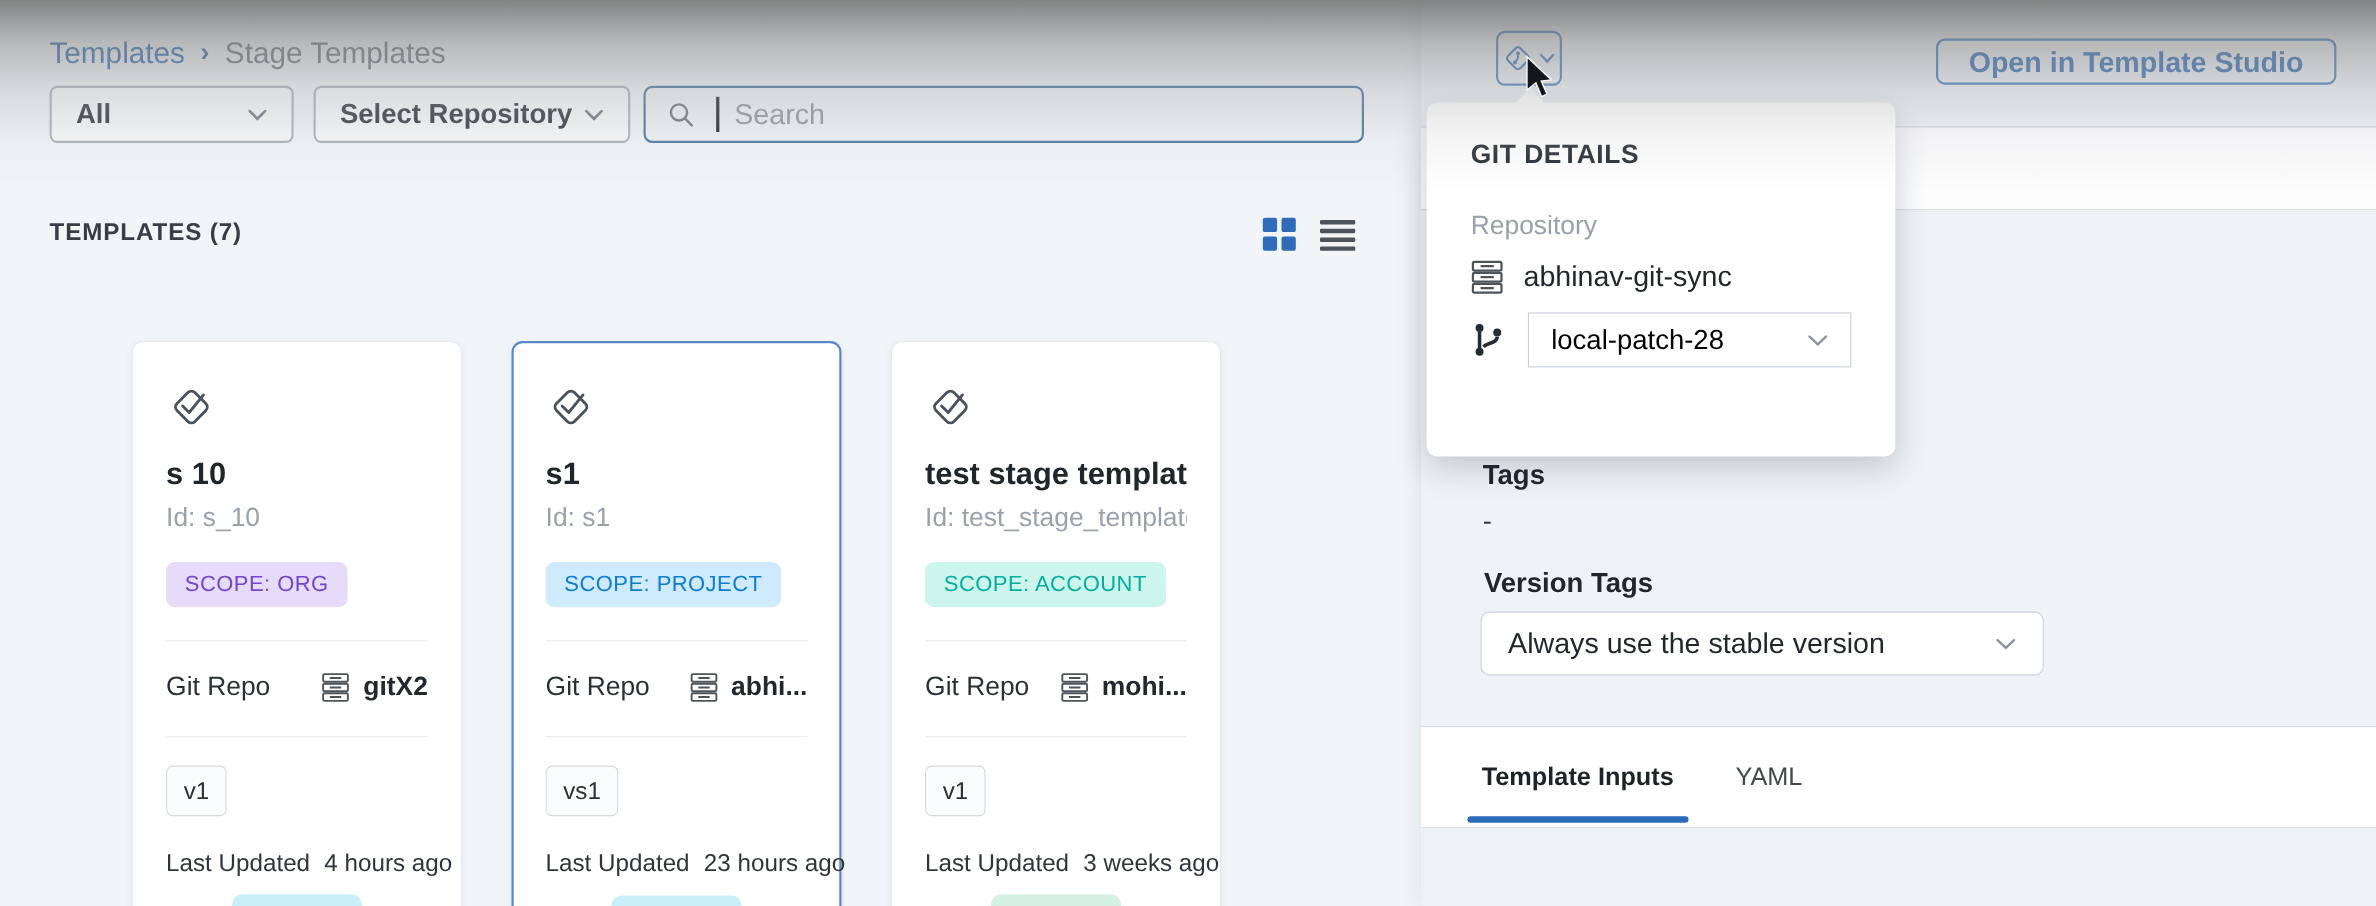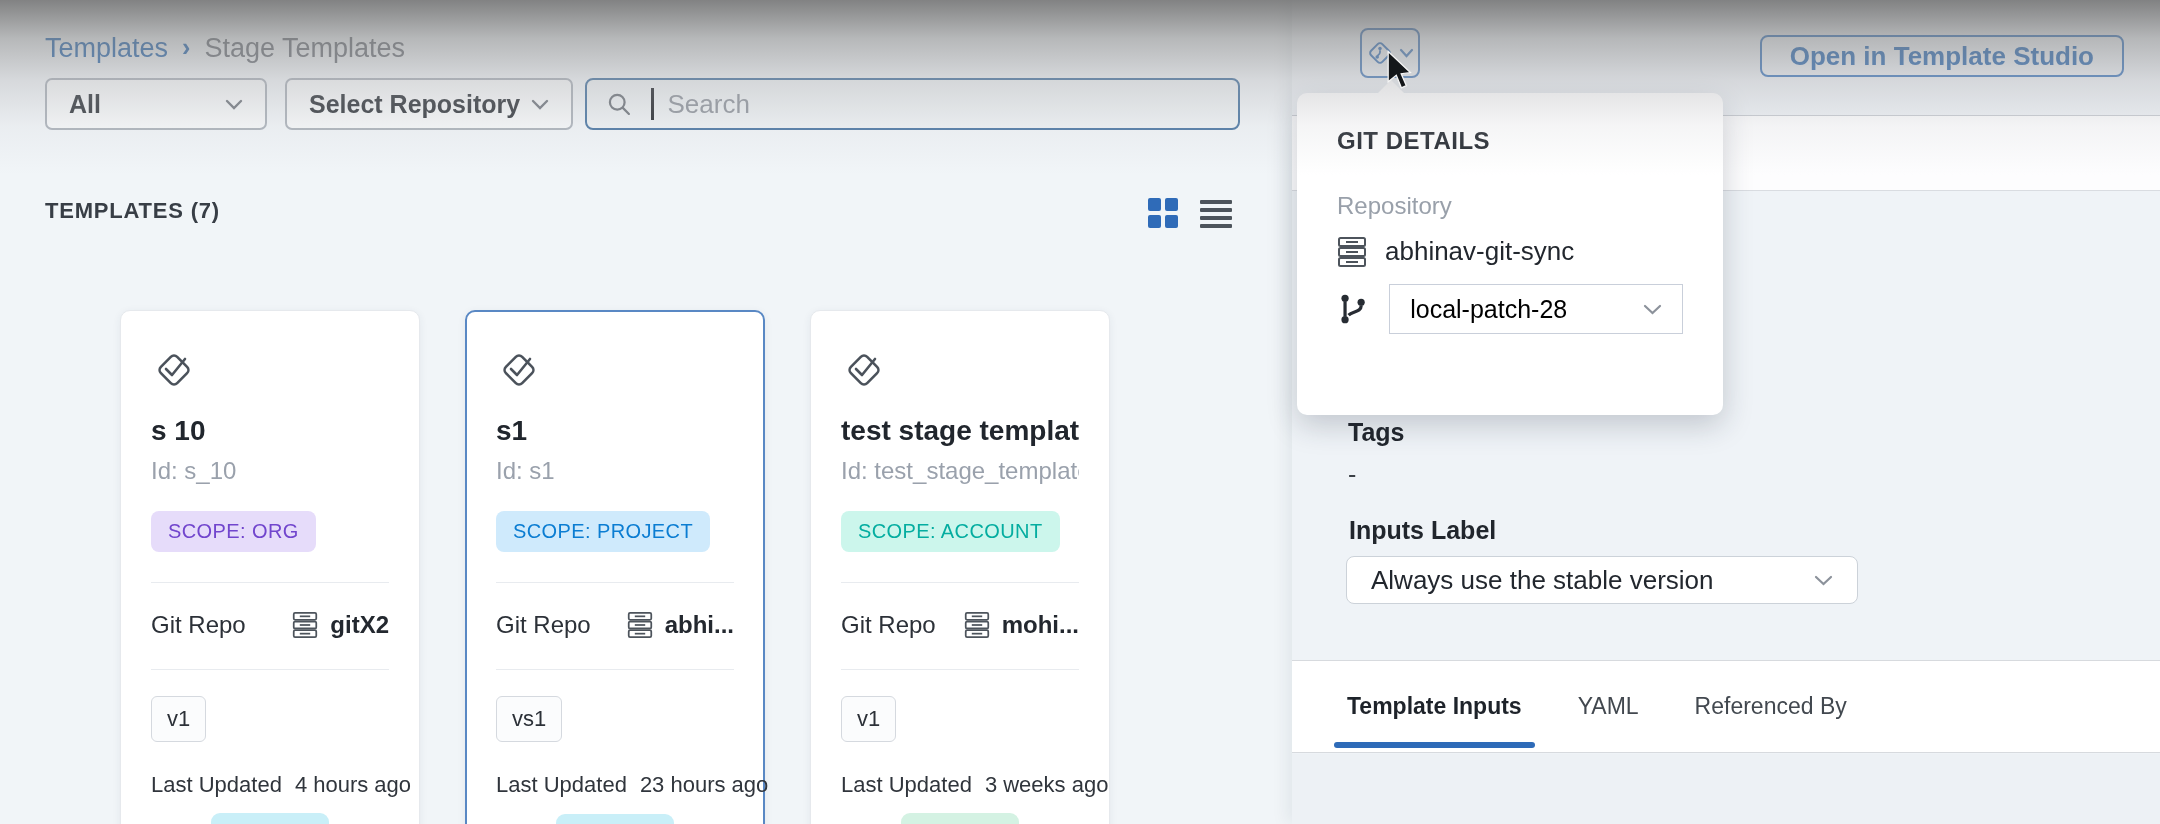--- a/index.html
+++ b/index.html
@@ -78,21 +78,21 @@
   .pop-repo-row { margin-top:16px; display:flex; align-items:flex-start; gap:18px; font-size:26px; color:#22272e; }
   .branch-row { margin-top:16px; display:flex; align-items:center; gap:20px; }
   .branch-select {
     width:308px; height:50px; border:1.5px solid #c9cfda; border-radius:0; background:#fff;
     display:flex; align-items:center; justify-content:space-between; padding:0 20px; font-size:25px; color:#000000;
   }
   .tags-label { position:absolute; left:56px; top:418px; font-size:25px; font-weight:bold; color:#21262d; }
   .tags-value { position:absolute; left:56px; top:460px; font-size:25px; color:#3a3f46; }
   .version-label { position:absolute; left:57px; top:516px; font-size:25px; font-weight:bold; color:#21262d; }
   .version-select {
-    position:absolute; left:54px; top:556px; width:512px; height:48px; background:#fff;
+    position:absolute; left:54px; top:556px; width:512px; height:58px; background:#fff;
     border:1.5px solid #ccd2d9; border-radius:8px; display:flex; align-items:center; justify-content:space-between;
     padding:0 24px; font-size:26px; color:#22272e;
   }
   .tabbar {
     position:absolute; left:0; right:0; top:660px; height:93px; background:#fff;
     border-top:1px solid #d7dade; border-bottom:1px solid #d7dade;
     display:flex; align-items:stretch; padding-left:55px; gap:56px;
   }
   .tab { display:flex; align-items:center; font-size:23px; color:#42484f; position:relative; }
   .tab.active { font-weight:bold; color:#1e232a; }
@@ -309,32 +309,31 @@
           <svg width="19" height="11" viewBox="0 0 19 11">
               <polyline points="2,2 9.5,9 17,2" fill="none" stroke="#8c929b" stroke-width="2.2" stroke-linecap="round"></polyline>
             </svg>
         </div>
       </div>
     </div>
 
     <div class="tags-label">Tags</div>
     <div class="tags-value">-</div>
 
-    <div class="version-label">Inputs Label</div>
+    <div class="version-label">Version Tags</div>
     <div class="version-select">
       <span>Always use the stable version</span>
       <svg width="19" height="11" viewBox="0 0 19 11">
           <polyline points="2,2 9.5,9 17,2" fill="none" stroke="#8c929b" stroke-width="2.2" stroke-linecap="round"></polyline>
         </svg>
     </div>
 
     <div class="tabbar">
       <div class="tab active">Template Inputs</div>
       <div class="tab">YAML</div>
-      <div class="tab">Referenced By</div>
     </div>
     <div class="tab-content"></div>
   </div>
 
   <div class="top-gradient"></div>
 
   <svg class="cursor" width="26" height="42" viewBox="0 0 24 38">
     <path d="M2 1 L2 29 L9.5 23 L14.2 34.5 L18.8 32.5 L14 21.5 L22.5 20.5 Z" fill="#14171a" stroke="#f5f5f5" stroke-width="1.2"></path>
   </svg>
 

